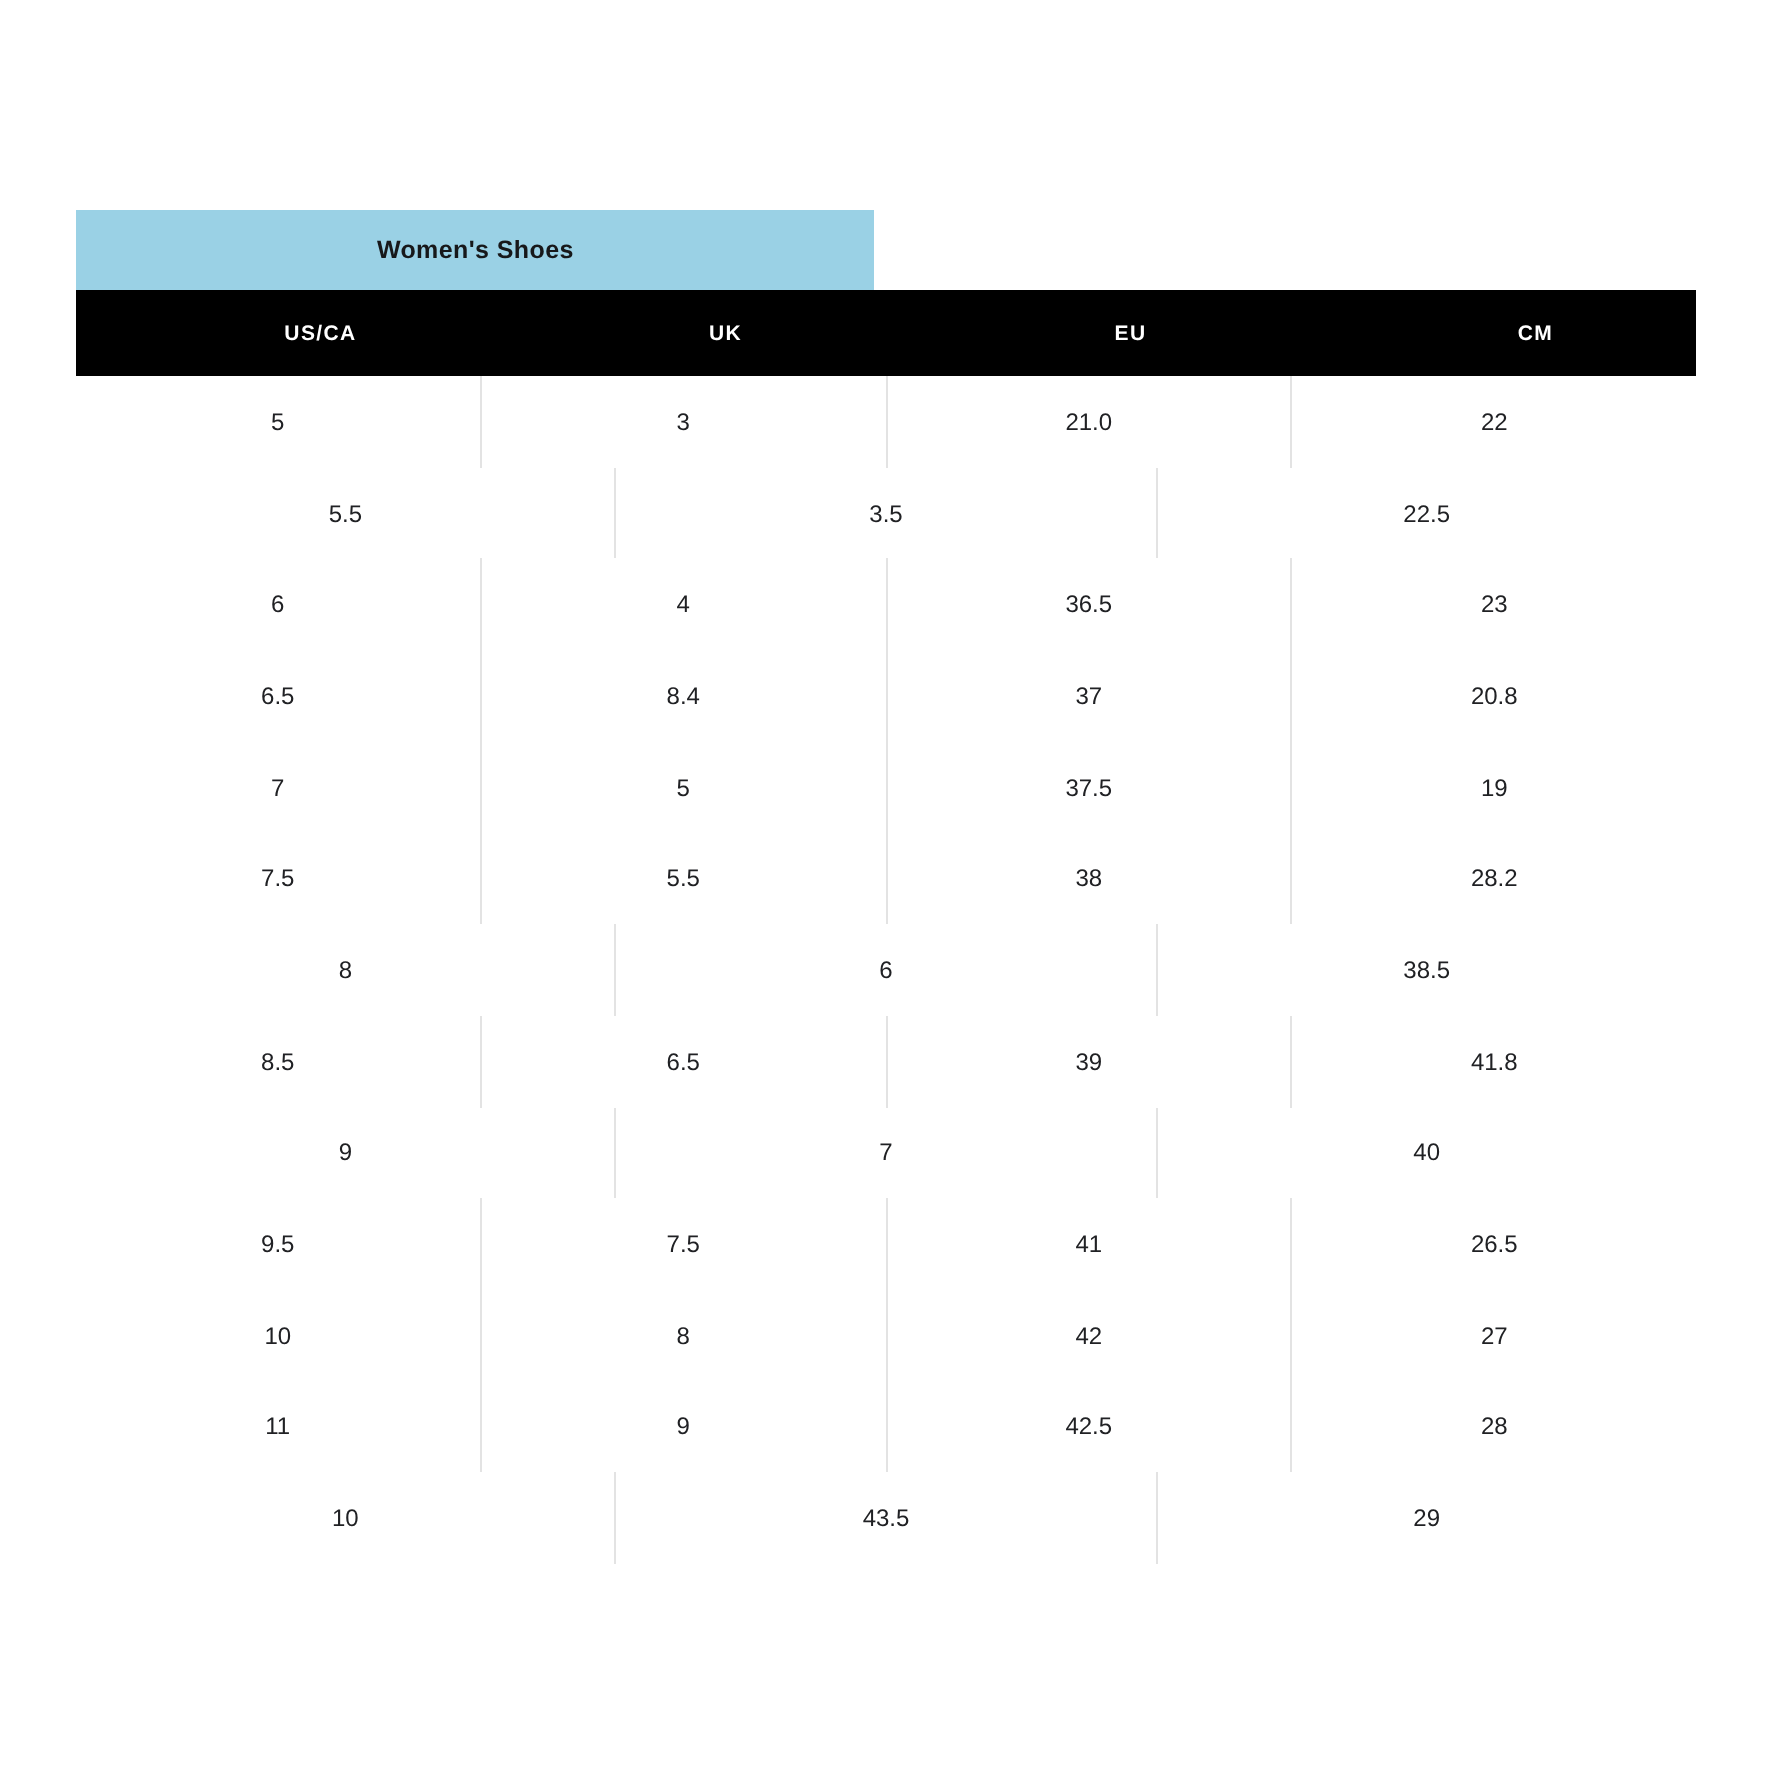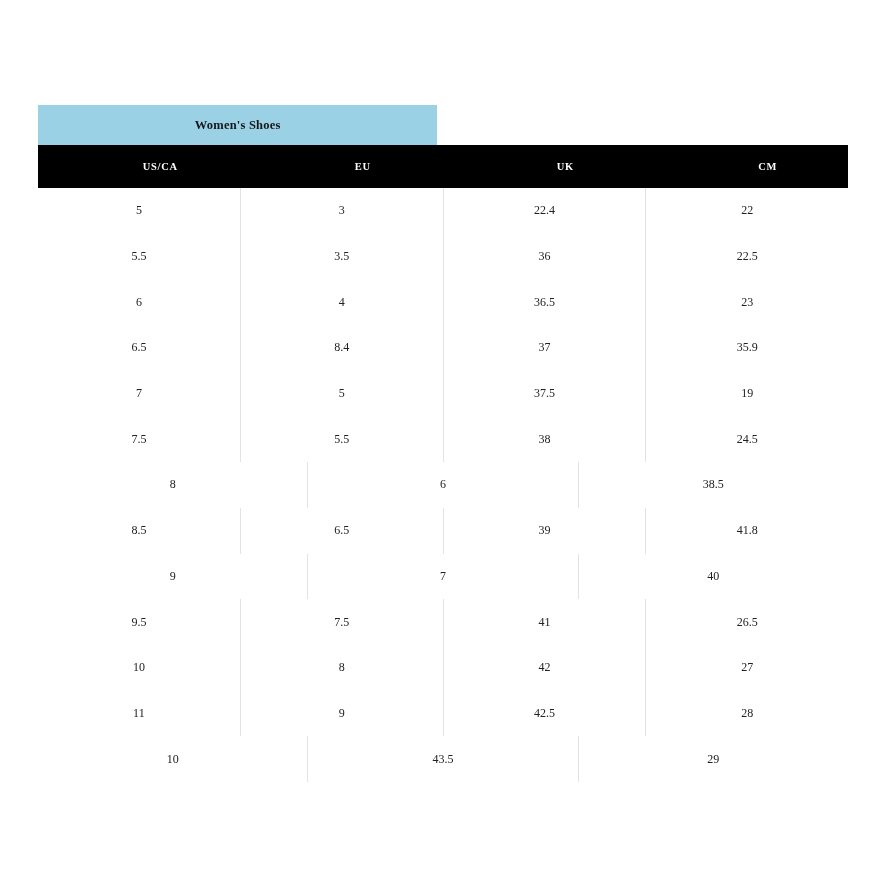--- a/index.html
+++ b/index.html
@@ -13,21 +13,20 @@
     font-family: "Liberation Sans", sans-serif;
     -webkit-font-smoothing: antialiased;
     overflow: hidden;
   }
 
   .page {
     position: relative;
     width: 887px;
     height: 672px;
     background: #ffffff;
-    font-family: Liberation Serif, serif;
   }
 
   
   .size-chart {
     position: absolute;
     left: 38px;
     top: 105px;
     width: 810px;
   }
 
@@ -104,67 +103,66 @@
 <div class="page">
 
   <div class="size-chart">
 
     <div class="chart-title-row">
       <div class="chart-title">Women's Shoes</div>
     </div>
 
     <div class="chart-head">
       <div class="hcell">US/CA</div>
+      <div class="hcell">UK</div>
       <div class="hcell">EU</div>
-      <div class="hcell">UK</div>
       <div class="hcell">CM</div>
     </div>
 
     <div class="chart-body">
 
       <div class="chart-row">
         <div class="cell">5</div>
         <div class="cell">3</div>
-        <div class="cell">22.4</div>
+        <div class="cell">21.0</div>
         <div class="cell">22</div>
       </div>
 
       <div class="chart-row">
         <div class="cell">5.5</div>
         <div class="cell">3.5</div>
-        <div class="cell">36</div>
         <div class="cell">22.5</div>
       </div>
 
       <div class="chart-row">
         <div class="cell">6</div>
         <div class="cell">4</div>
         <div class="cell">36.5</div>
         <div class="cell">23</div>
       </div>
 
       <div class="chart-row">
         <div class="cell">6.5</div>
         <div class="cell">8.4</div>
         <div class="cell">37</div>
-        <div class="cell">35.9</div>
+        <div class="cell">20.8</div>
       </div>
 
       <div class="chart-row">
         <div class="cell">7</div>
         <div class="cell">5</div>
         <div class="cell">37.5</div>
         <div class="cell">19</div>
       </div>
 
       <div class="chart-row">
         <div class="cell">7.5</div>
         <div class="cell">5.5</div>
         <div class="cell">38</div>
-        <div class="cell">24.5</div>
+        <div class="cell">28.2</div>
       </div>
 
       <div class="chart-row">
         <div class="cell">8</div>
         <div class="cell">6</div>
         <div class="cell">38.5</div>
       </div>
 
       <div class="chart-row">
         <div class="cell">8.5</div>

